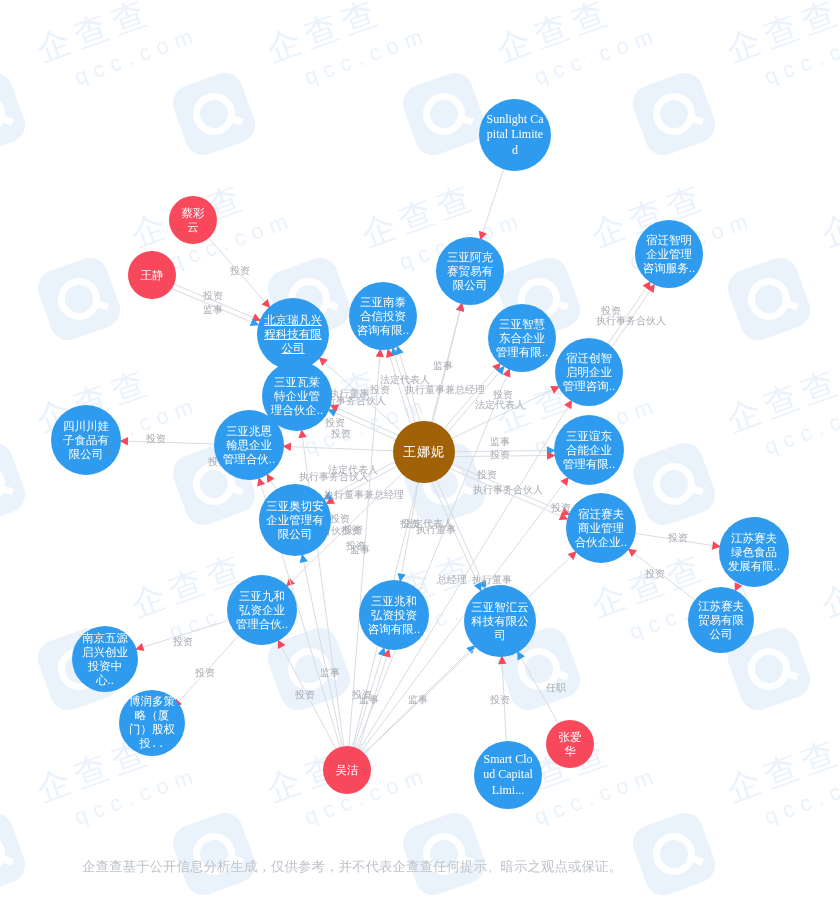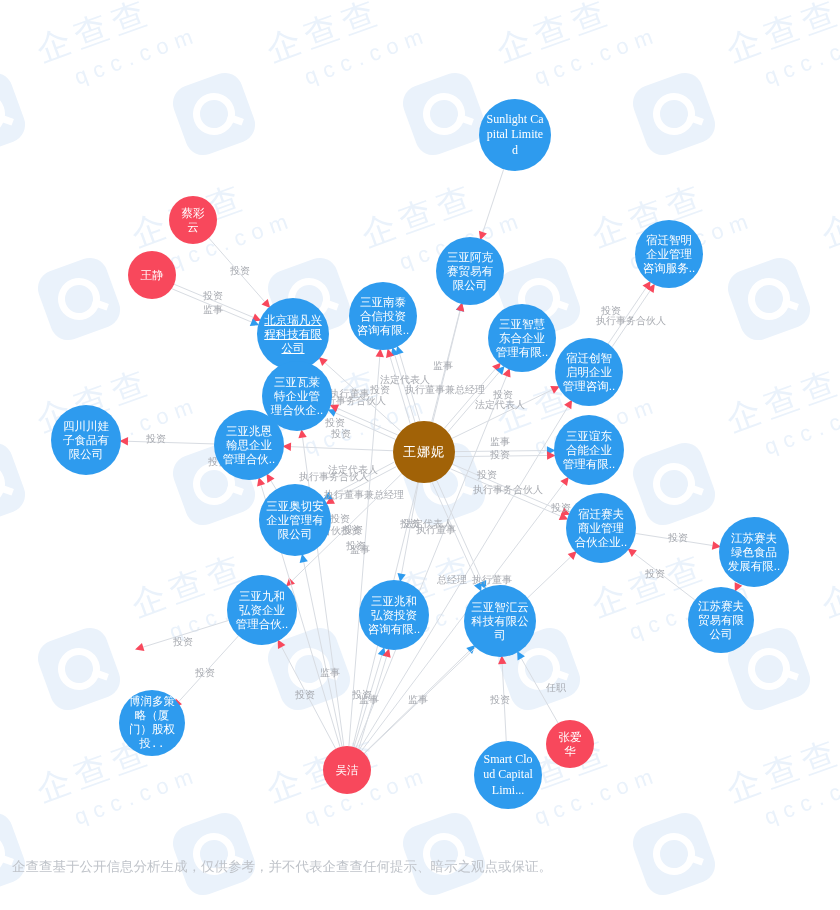--- a/index.html
+++ b/index.html
@@ -132,24 +132,24 @@
     letter-spacing: 1px;
   }
   .node.lang-en .node-label {
     font-family: "Liberation Serif", "DejaVu Serif", serif;
     font-size: 12px;
     line-height: 1.3;
   }
   
   #footer {
     position: absolute;
-    left: 12px;
+    left: 4px;
     top: 858px;
     width: 696px;
-    text-align: left;
+    text-align: center;
     font-size: 13.5px;
     color: #bfc3c9;
     z-index: 5;
   }
 </style>
 </head>
 <body>
 
 <div id="page">
 
@@ -465,20 +465,23 @@
       </div>
       <div class="node type-company lang-cn" style="left: 227px; top: 575px; width: 70px; height: 70px;">
         <div class="node-label">三亚九和弘资企业管理合伙..</div>
       </div>
       <div class="node type-company lang-cn" style="left: 359px; top: 580px; width: 70px; height: 70px;">
         <div class="node-label">三亚兆和弘资投资咨询有限..</div>
       </div>
       <div class="node type-company lang-cn" style="left: 464px; top: 585px; width: 72px; height: 72px;">
         <div class="node-label">三亚智汇云科技有限公司</div>
       </div>
+      <div class="node type-company lang-cn" style="left: 72px; top: 626px; width: 66px; height: 66px;">
+        <div class="node-label">南京五源启兴创业投资中心..</div>
+      </div>
       <div class="node type-company lang-cn" style="left: 119px; top: 690px; width: 66px; height: 66px; font-family: Liberation Mono, monospace;">
         <div class="node-label">博润多策略（厦门）股权投..</div>
       </div>
       <div class="node type-person lang-cn" style="left: 323px; top: 746px; width: 48px; height: 48px;">
         <div class="node-label">吴洁</div>
       </div>
       <div class="node type-company lang-en" style="left: 474px; top: 741px; width: 68px; height: 68px;">
         <div class="node-label">Smart Cloud Capital Limi...</div>
       </div>
       <div class="node type-person lang-cn" style="left: 546px; top: 720px; width: 48px; height: 48px;">

